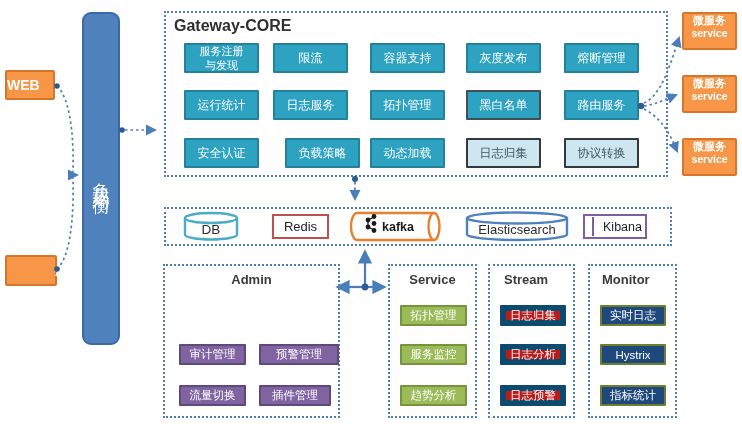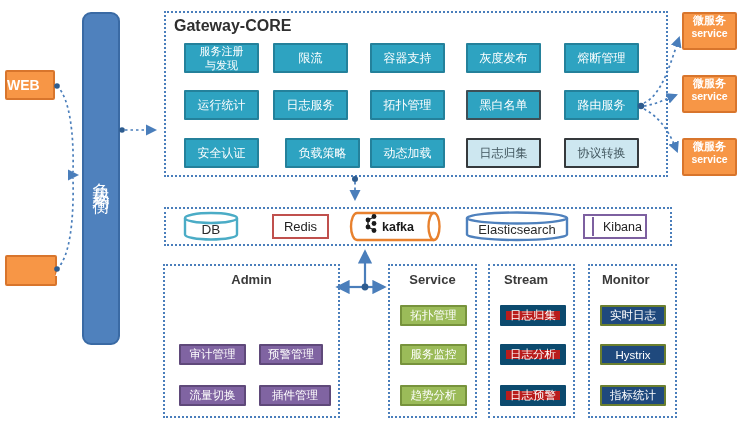--- a/index.html
+++ b/index.html
@@ -178,21 +178,21 @@
 <div class="abs plainbox kibanabox" style="left:583px;top:214px;width:64px;height:25px;">
   <span class="innerline"></span>
   <span>Kibana</span>
 </div>
 
 <div class="abs dashpanel" style="left:163px;top:264px;width:177px;height:154px;">
   <div class="panel-title" style="text-align:center;margin-top:6px;">Admin</div>
   <div class="abs mod purple" style="left:14px;top:78px;">
       <span>审计管理</span>
     </div>
-  <div class="abs mod purple" style="left:94px;top:78px;width:64px;font-family:Liberation Serif, serif;">
+  <div class="abs mod purple" style="left:94px;top:78px;width:80px;font-family:Liberation Serif, serif;">
       <span>预警管理</span>
     </div>
   <div class="abs mod purple" style="left:14px;top:119px;">
       <span>流量切换</span>
     </div>
   <div class="abs mod purple" style="left:94px;top:119px;width:72px;">
       <span>插件管理</span>
     </div>
 </div>
 

